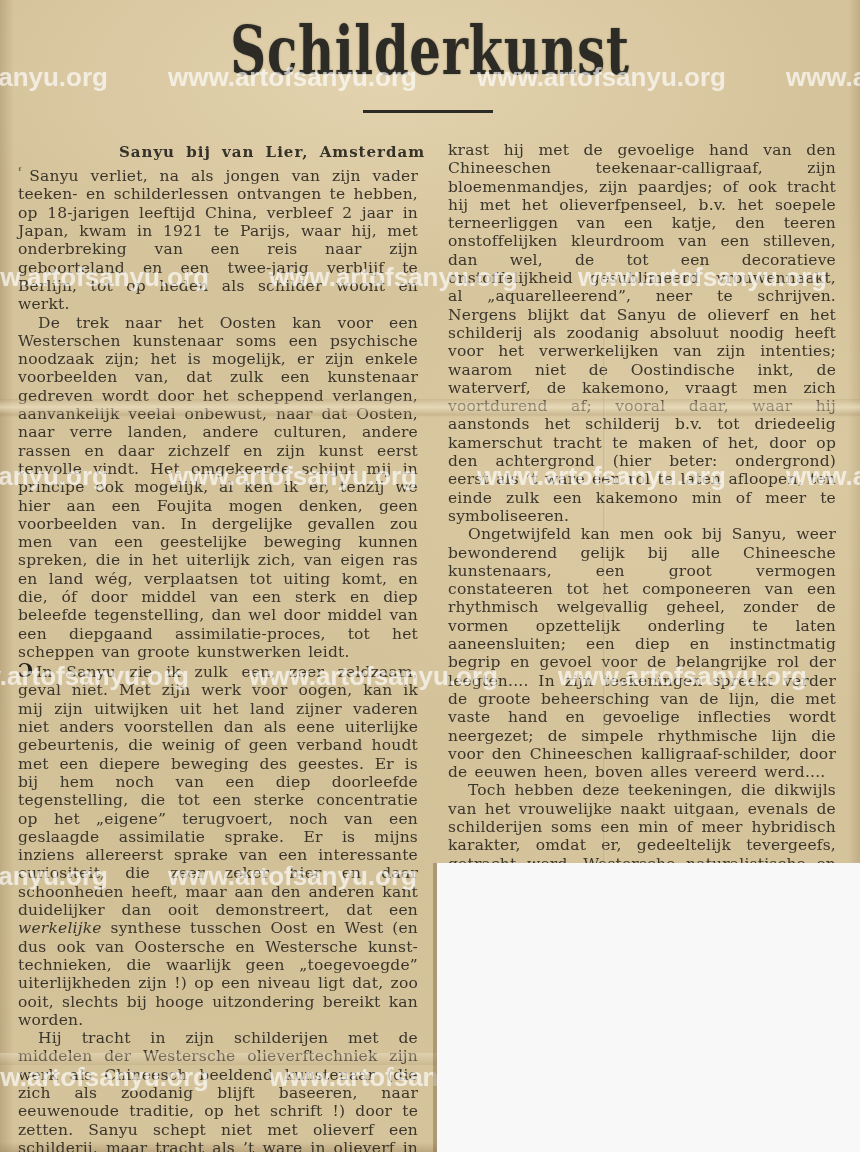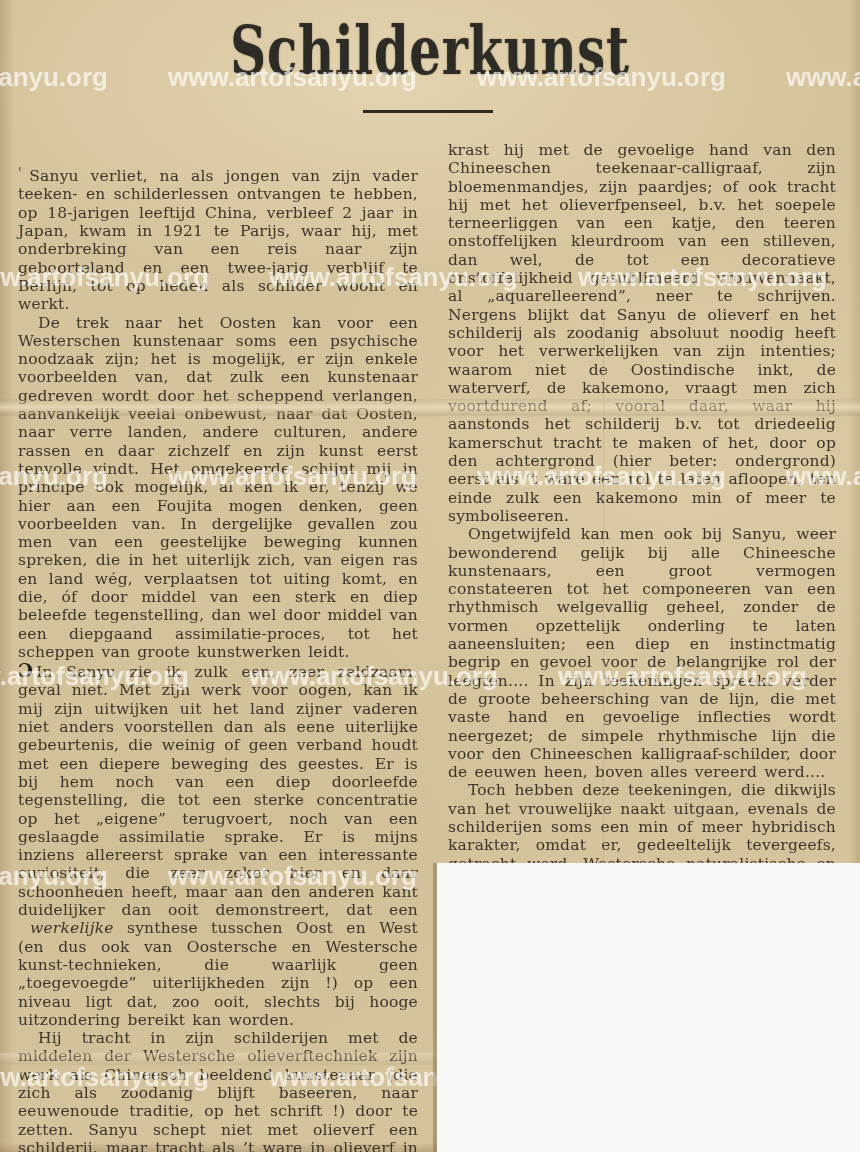--- a/index.html
+++ b/index.html
@@ -34,21 +34,21 @@
     text-align:center;font-size:15px;font-weight:bold;letter-spacing:1px;
     word-spacing:5px;color:#35322a;}
 
   .col{position:absolute;z-index:2;color:var(--ink,#3b362c);
     font-size:15.5px;line-height:18.3px;text-align:justify;
     word-spacing:2px;letter-spacing:.2px;}
   .col-left{left:18px;top:163px;width:400px;}
   .col-right{left:448px;top:141px;width:388px;}
   .col p{margin:0;}
   .col p.ind{text-indent:20px;}
-  .it{font-style:italic;margin-left:12px;}
+  .it{font-style:italic;}
   .mark-pencil{color:#6f6a58;font-size:11px;font-weight:bold;
     vertical-align:super;margin-right:7px;letter-spacing:0;}
   .mark-ink{color:#1f1e19;font-weight:bold;font-size:19px;margin-right:4px;
     letter-spacing:-1px;}
 
   .wm-layer{position:absolute;inset:0;z-index:4;pointer-events:none;overflow:hidden;}
   .wm-row{position:absolute;white-space:nowrap;
     font-family:"Liberation Sans",sans-serif;font-weight:bold;font-size:26px;
     color:var(--wm,rgba(255,255,255,.5));text-shadow:0 0 1px rgba(255,255,255,.35);}
   .wm-row span{margin-right:60px;}
@@ -63,20 +63,21 @@
 
 <div class="page" style="--paper: #d5c39b; --ink: #3b362c; --ink-title: #2d2b25; --void: #f8f8f8; --wm: rgba(255,255,255,0.5);">
   <div class="paper"></div>
 
   <div class="crease crease-h1"></div>
   <div class="crease crease-h2"></div>
   <div class="crease crease-v1"></div>
 
   <h1 class="title">Schilderkunst</h1>
   <div class="rule"></div>
+  <h2 class="subtitle">Sanyu bij van Lier, Amsterdam</h2>
 
   <div class="col col-left" id="col-left">
       <p><span class="mark-pencil">ᶠ</span><span>Sanyu verliet, na als jongen van zijn vader teeken- en schilderlessen ontvangen te hebben, op 18-jarigen leeftijd China, verbleef 2 jaar in Japan, kwam in 1921 te Parijs, waar hij, met onderbreking van een reis naar zijn geboorteland en een twee-jarig verblijf te Berlijn, tot op heden als schilder woont en werkt.</span></p>
       <p class="ind"><span>De trek naar het Oosten kan voor een Westerschen kunstenaar soms een psychische noodzaak zijn; het is mogelijk, er zijn enkele voorbeelden van, dat zulk een kunstenaar gedreven wordt door het scheppend verlangen, aanvankelijk veelal onbewust, naar dat Oosten, naar verre landen, andere culturen, andere rassen en daar zichzelf en zijn kunst eerst tenvolle vindt. Het omgekeerde schijnt mij in principe ook mogelijk, al ken ik er, tenzij we hier aan een Foujita mogen denken, geen voorbeelden van. In dergelijke gevallen zou men van een geestelijke beweging kunnen spreken, die in het uiterlijk zich, van eigen ras en land wég, verplaatsen tot uiting komt, en die, óf door middel van een sterk en diep beleefde tegenstelling, dan wel door middel van een diepgaand assimilatie-proces, tot het scheppen van groote kunstwerken leidt.</span></p>
       <p><span class="mark-ink">Ɔ</span><span>In Sanyu zie ik zulk een, zeer zeldzaam, geval niet. Met zijn werk voor oogen, kan ik mij zijn uitwijken uit het land zijner vaderen niet anders voorstellen dan als eene uiterlijke gebeurtenis, die weinig of geen verband houdt met een diepere beweging des geestes. Er is bij hem noch van een diep doorleefde tegenstelling, die tot een sterke concentratie op het „eigene” terugvoert, noch van een geslaagde assimilatie sprake. Er is mijns inziens allereerst sprake van een interessante curiositeit, die zeer zeker hier en daar schoonheden heeft, maar aan den anderen kant duidelijker dan ooit demonstreert, dat een </span><span class="it">werkelijke</span><span> synthese tusschen Oost en West (en dus ook van Oostersche en Westersche kunst-technieken, die waarlijk geen „toegevoegde” uiterlijkheden zijn !) op een niveau ligt dat, zoo ooit, slechts bij hooge uitzondering bereikt kan worden.</span></p>
       <p class="ind"><span>Hij tracht in zijn schilderijen met de middelen der Westersche olieverftechniek zijn werk als Chineesch beeldend kunstenaar (die zich als zoodanig blijft baseeren, naar eeuwenoude traditie, op het schrift !) door te zetten. Sanyu schept niet met olieverf een schilderij, maar tracht als ’t ware in olieverf in een schilderij langs een omweg iets tot stand te brengen wat.... met de teekenstift en het waterverfpenseel op veel </span></p>
     </div>
   <div class="col col-right" id="col-right">
       <p><span>krast hij met de gevoelige hand van den Chineeschen teekenaar-calligraaf, zijn bloemenmandjes, zijn paardjes; of ook tracht hij met het olieverfpenseel, b.v. het soepele terneerliggen van een katje, den teeren onstoffelijken kleurdroom van een stilleven, dan wel, de tot een decoratieve onstoffelijkheid gesublimeerd vrouwennaakt, al „aquarelleerend”, neer te schrijven. Nergens blijkt dat Sanyu de olieverf en het schilderij als zoodanig absoluut noodig heeft voor het verwerkelijken van zijn intenties; waarom niet de Oostindische inkt, de waterverf, de kakemono, vraagt men zich voortdurend af; vooral daar, waar hij aanstonds het schilderij b.v. tot driedeelig kamerschut tracht te maken of het, door op den achtergrond (hier beter: ondergrond) eerst als ’t ware een rol te laten afloopen, ten einde zulk een kakemono min of meer te symboliseeren.</span></p>
       <p class="ind"><span>Ongetwijfeld kan men ook bij Sanyu, weer bewonderend gelijk bij alle Chineesche kunstenaars, een groot vermogen constateeren tot het componeeren van een rhythmisch welgevallig geheel, zonder de vormen opzettelijk onderling te laten aaneensluiten; een diep en instinctmatig begrip en gevoel voor de belangrijke rol der leegten.... In zijn teekeningen spreekt verder de groote beheersching van de lijn, die met vaste hand en gevoelige inflecties wordt neergezet; de simpele rhythmische lijn die voor den Chineeschen kalligraaf-schilder, door de eeuwen heen, boven alles vereerd werd....</span></p>

